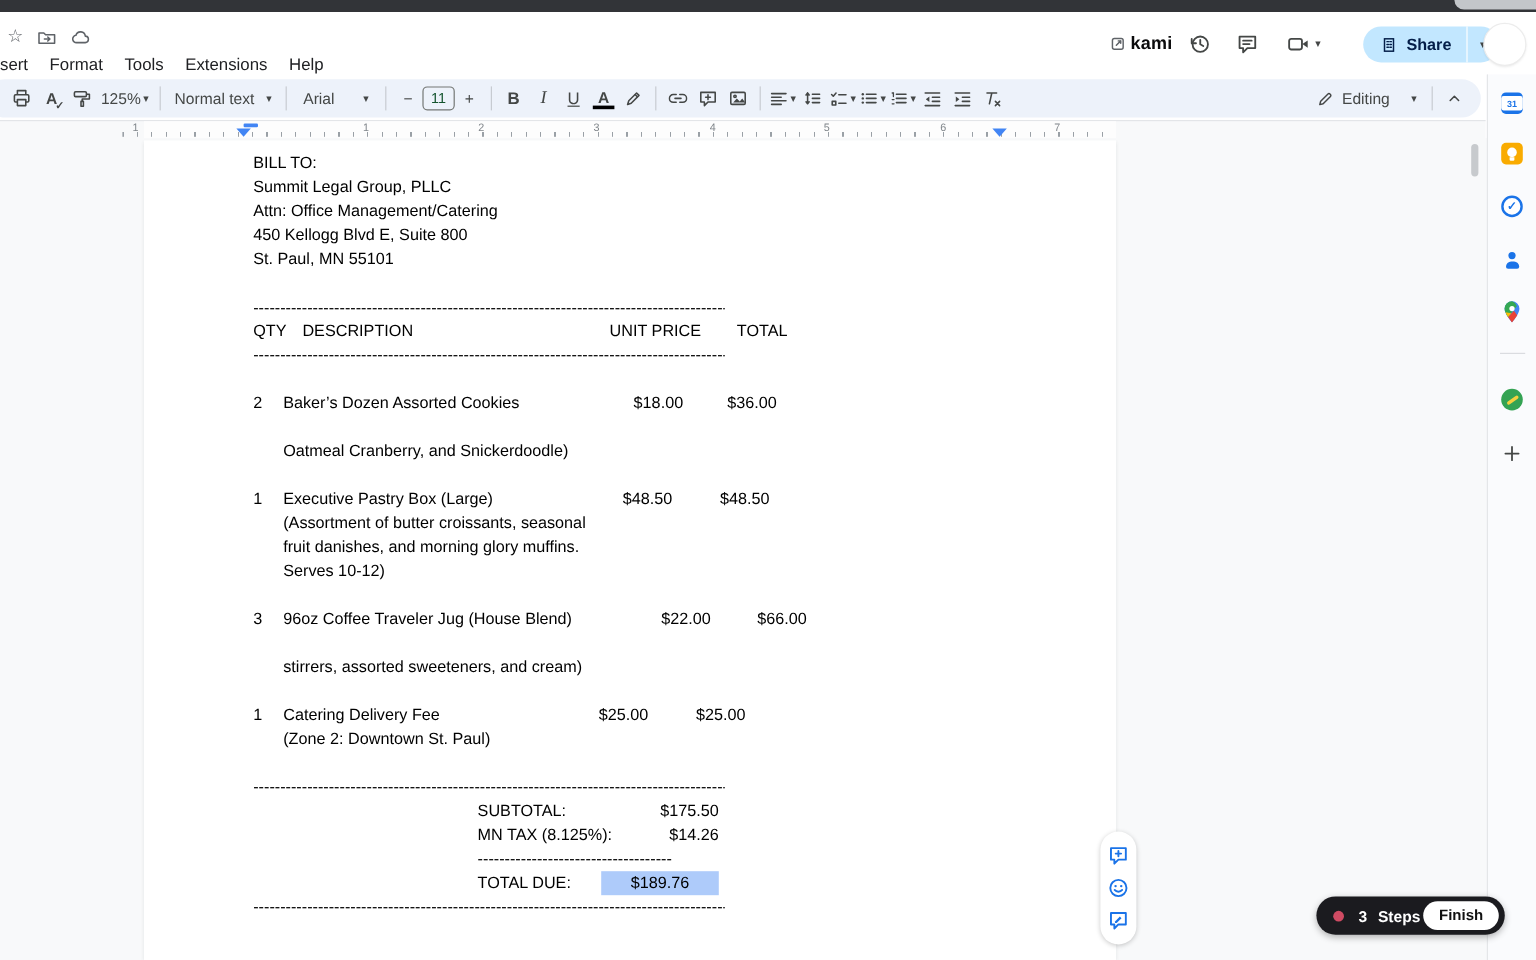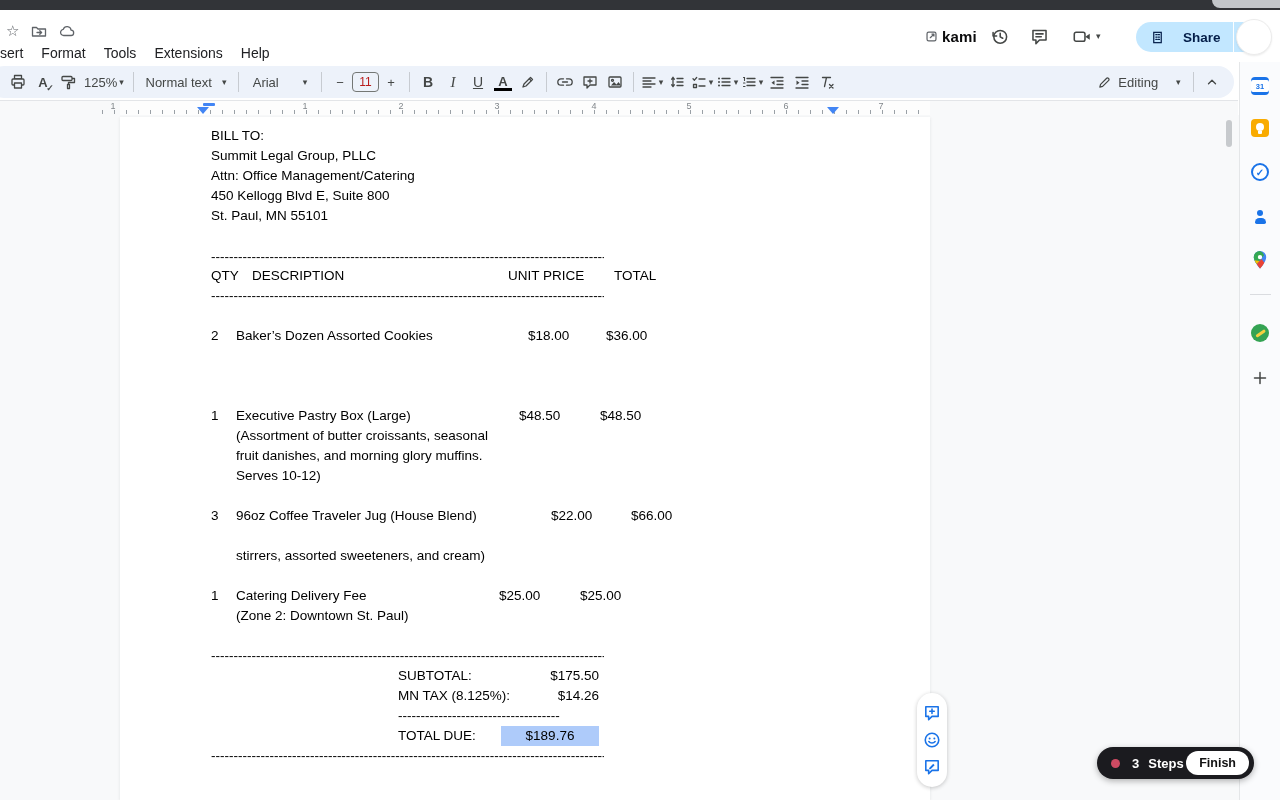--- a/index.html
+++ b/index.html
@@ -17,38 +17,38 @@
   #menubar { position:absolute; left:0; top:33px; height:20px; display:flex; align-items:center; font-size:14px; color:#202124; }
   #menubar span { padding:0 9px; cursor:default; }
   #menubar span:first-child { padding-left:0; }
   .hdr-btn { position:absolute; display:flex; align-items:center; gap:4px; color:#444746; }
   #kami-btn { left:925px; top:18px; font-weight:800; font-size:15px; color:#0b0b0c; letter-spacing:.2px; }
   #history-btn { left:990px; top:17px; }
   #comments-btn { left:1030px; top:17px; }
   #meet-btn { left:1072px; top:17px; }
   .caret { font-size:9px; color:#444746; line-height:1; }
   #share-pill { position:absolute; left:1136px; top:12px; height:30px; background:#c2e7ff; border-radius:15px; display:flex; align-items:center; }
-  #share-main { display:flex; align-items:center; gap:18px; padding:0 12px 0 14px; height:30px; }
+  #share-main { display:flex; align-items:center; gap:7px; padding:0 12px 0 14px; height:30px; }
   #share-pill .lbl { font-size:13.5px; font-weight:600; color:#041e49; }
   #share-sep { width:1px; height:30px; background:rgba(255,255,255,.95); }
   #share-caret { width:26px; height:30px; display:flex; align-items:center; justify-content:center; color:#041e49; }
   #avatar { position:absolute; left:1236px; top:9px; width:36px; height:36px; border-radius:50%; background:#fff; border:1px solid #ececec; box-shadow:0 1px 2px rgba(0,0,0,.08); }
 
   
   #toolbar { position:absolute; left:-12px; top:66px; width:1246px; height:32px; background:#edf2fa; border-radius:16px; display:flex; align-items:center; padding-left:18px; padding-right:10px; }
   .tbtn { display:flex; align-items:center; justify-content:center; min-width:24px; height:26px; border-radius:4px; color:#444746; gap:2px; cursor:default; }
   .tbtn + .tbtn { margin-left:1px; }
   .tdiv { width:1px; height:20px; background:#c7cbd1; margin:0 6px; }
   .ttext { font-size:13px; color:#444746; }
   .bold-g { font-weight:700; font-size:14px; }
   .italic-g { font-style:italic; font-family:"Liberation Serif", serif; font-size:15px; }
   .under-g { text-decoration:underline; font-size:14px; }
   .acolor { position:relative; font-size:13px; font-weight:600; padding-bottom:2px; }
   .acolor::after { content:""; position:absolute; left:-4px; right:-4px; bottom:0; height:3px; background:#000; }
-  #fontsize-box { width:27px; height:20px; border:1px solid #747775; border-radius:4px; background:transparent; text-align:center; font-size:12px; color:#b91c1c; font-family:"Liberation Sans", sans-serif; }
+  #fontsize-box { width:27px; height:20px; border:1px solid #747775; border-radius:4px; background:transparent; text-align:center; font-size:12px; color:#14532d; font-family:"Liberation Sans", sans-serif; }
   .spell { position:relative; font-size:13px; font-weight:600; }
   .spell i { position:absolute; right:-6px; bottom:-3px; font-style:normal; font-size:9px; }
   #mode-group { margin-left:auto; display:flex; align-items:center; }
   .tsvg { display:block; }
 
   
   #ruler { position:absolute; left:0; top:100px; width:1238px; height:15px; background:#f8f9fa; border-top:1px solid #e3e5e8; }
   #ruler-page { position:absolute; left:120px; top:0; width:810px; height:15px; background:#fdfdfd; }
   #ruler-ticks { position:absolute; left:102px; bottom:1px; width:822px; height:4px;
     background:repeating-linear-gradient(to right,#9aa0a6 0 1px,transparent 1px 12px); }
@@ -347,20 +347,21 @@
     <div class="dl" style="left:132px;top:149px">DESCRIPTION</div>
     <div class="dl" style="left:388px;top:149px">UNIT PRICE</div>
     <div class="dl" style="left:494px;top:149px">TOTAL</div>
 
     <div class="dl dash" style="left:91px;top:169px">----------------------------------------------------------------------------------------</div>
 
     <div class="dl" style="left:91px;top:209px">2</div>
     <div class="dl" style="left:116px;top:209px">Baker’s Dozen Assorted Cookies</div>
     <div class="dl" style="left:408px;top:209px">$18.00</div>
     <div class="dl" style="left:486px;top:209px">$36.00</div>
+    <div class="dl" style="left:116px;top:249px">Oatmeal Cranberry, and Snickerdoodle)</div>
 
     <div class="dl" style="left:91px;top:289px">1</div>
     <div class="dl" style="left:116px;top:289px">Executive Pastry Box (Large)</div>
     <div class="dl" style="left:399px;top:289px">$48.50</div>
     <div class="dl" style="left:480px;top:289px">$48.50</div>
     <div class="dl" style="left:116px;top:309px">(Assortment of butter croissants, seasonal</div>
     <div class="dl" style="left:116px;top:329px">fruit danishes, and morning glory muffins.</div>
     <div class="dl" style="left:116px;top:349px">Serves 10-12)</div>
 
     <div class="dl" style="left:91px;top:389px">3</div>

